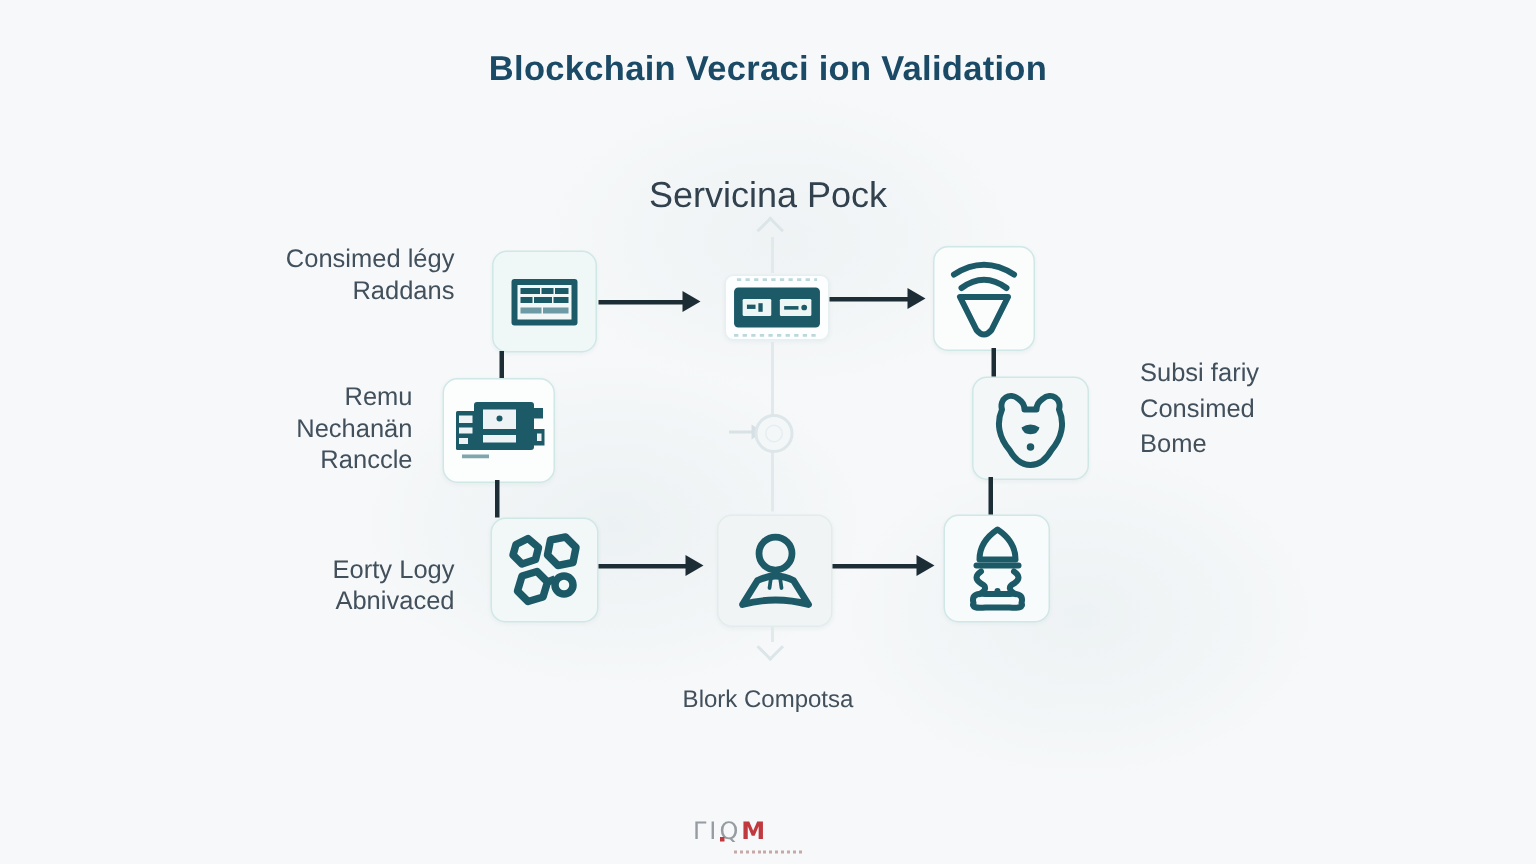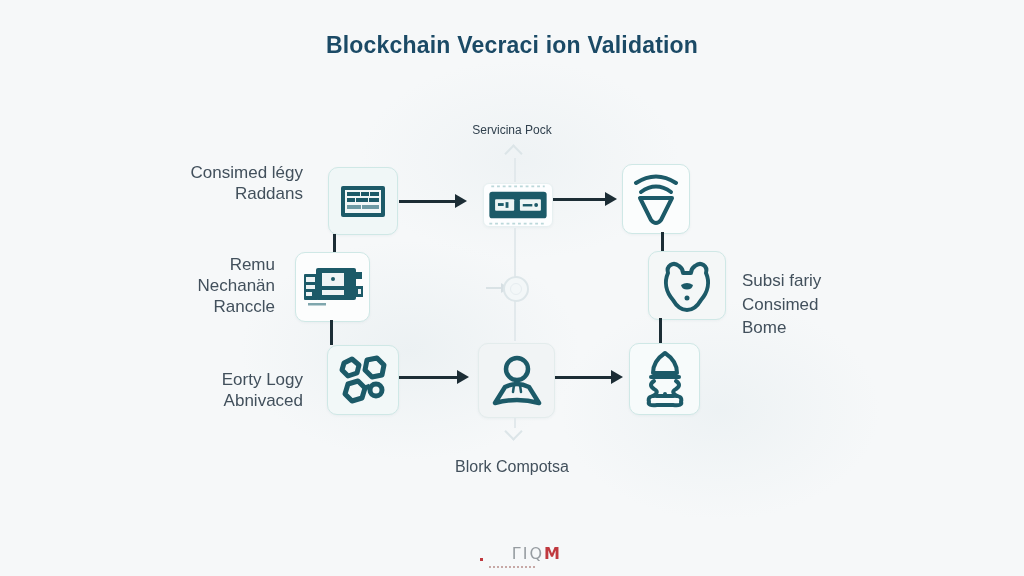--- a/index.html
+++ b/index.html
@@ -9,25 +9,25 @@
   .wm1{left:240px;top:240px;width:340px;height:220px;background:radial-gradient(closest-side,rgba(224,233,236,.45),rgba(224,233,236,0));}
   .wm2{left:560px;top:300px;width:320px;height:220px;background:radial-gradient(closest-side,rgba(224,233,236,.40),rgba(224,233,236,0));}
   .wm3{left:360px;top:60px;width:320px;height:200px;background:radial-gradient(closest-side,rgba(226,234,237,.38),rgba(226,234,237,0));}
 
   .title{position:absolute;left:0;top:12px;width:1024px;text-align:center;
          font-size:23px;font-weight:bold;color:#1b4a66;letter-spacing:.2px;margin-top:20px;}
 
   .lbl{position:absolute;color:#42505c;font-size:17px;line-height:21px;}
   .lbl-center{text-align:center;}
   .lbl-right{text-align:right;}
-  .lbl-top-center{left:412px;top:120px;width:200px;font-size:12px;color:#31414e;}
+  .lbl-top-center{left:412px;top:120px;width:200px;font-size:24px;color:#31414e;}
   .lbl-left-top{left:150px;top:162px;width:153px;}
   .lbl-left-mid{left:140px;top:254px;width:135px;}
   .lbl-left-bottom{left:150px;top:369px;width:153px;}
-  .lbl-right-mid{left:742px;top:237px;width:130px;line-height:23.5px;margin-top:32px;}
+  .lbl-right-mid{left:760px;top:237px;width:130px;line-height:23.5px;}
   .lbl-bottom-center{left:412px;top:456px;width:200px;font-size:16px;}
 
   .box{position:absolute;border:1.5px solid #cfe8e6;border-radius:10px;background:#fafdfd;
        display:flex;align-items:center;justify-content:center;
        box-shadow:0 1px 3px rgba(40,80,90,.05);}
   .box-tl{left:328px;top:167px;width:68px;height:66px;background:#f0f7f7;}
   .box-tc{left:483px;top:183px;width:68px;height:42px;background:#fdfeff;border-color:#e7f0f1;border-radius:6px;}
   .box-tr{left:622px;top:164px;width:66px;height:68px;background:#fbfdfd;}
   .box-ml{left:295px;top:252px;width:73px;height:68px;background:#fcfdfd;}
   .box-mr{left:648px;top:251px;width:76px;height:67px;background:#f4f7f7;}
@@ -44,21 +44,21 @@
   .faint-h{position:absolute;height:2px;background:#d9e2e5;}
   .faint-head{position:absolute;width:0;height:0;border-left:8px solid #d6dfe3;
               border-top:5px solid transparent;border-bottom:5px solid transparent;}
   .chev{position:absolute;width:11px;height:11px;border-left:2px solid #dce5e8;border-top:2px solid #dce5e8;}
   .chev-up{left:507px;top:147px;transform:rotate(45deg);}
   .chev-down{left:507px;top:425px;transform:rotate(225deg);}
   .hub{position:absolute;left:503px;top:276px;width:22px;height:22px;border-radius:50%;
        border:2px solid #dde6e9;background:#f3f7f8;display:flex;align-items:center;justify-content:center;}
   .hub-inner{width:10px;height:10px;border-radius:50%;border:1.5px solid #e6edf0;}
 
-  .logo{position:absolute;left:462px;top:544px;width:100px;text-align:right;}
+  .logo{position:absolute;left:462px;top:544px;width:100px;text-align:left;}
   .logo-word{font-family:"DejaVu Sans",sans-serif;font-size:16px;letter-spacing:2px;}
   .logo-gray{color:#969ca1;}
   .logo-red{color:#c0393f;font-weight:bold;}
   .logo-accent{position:absolute;left:18px;top:14px;width:3px;height:3px;background:#c0393f;}
   .logo-tagline{width:46px;height:2px;margin:3px auto 0;
       background:repeating-linear-gradient(90deg,#c7a8a6 0 2px,rgba(0,0,0,0) 2px 4px);}
 </style>
 </head>
 <body>
 

